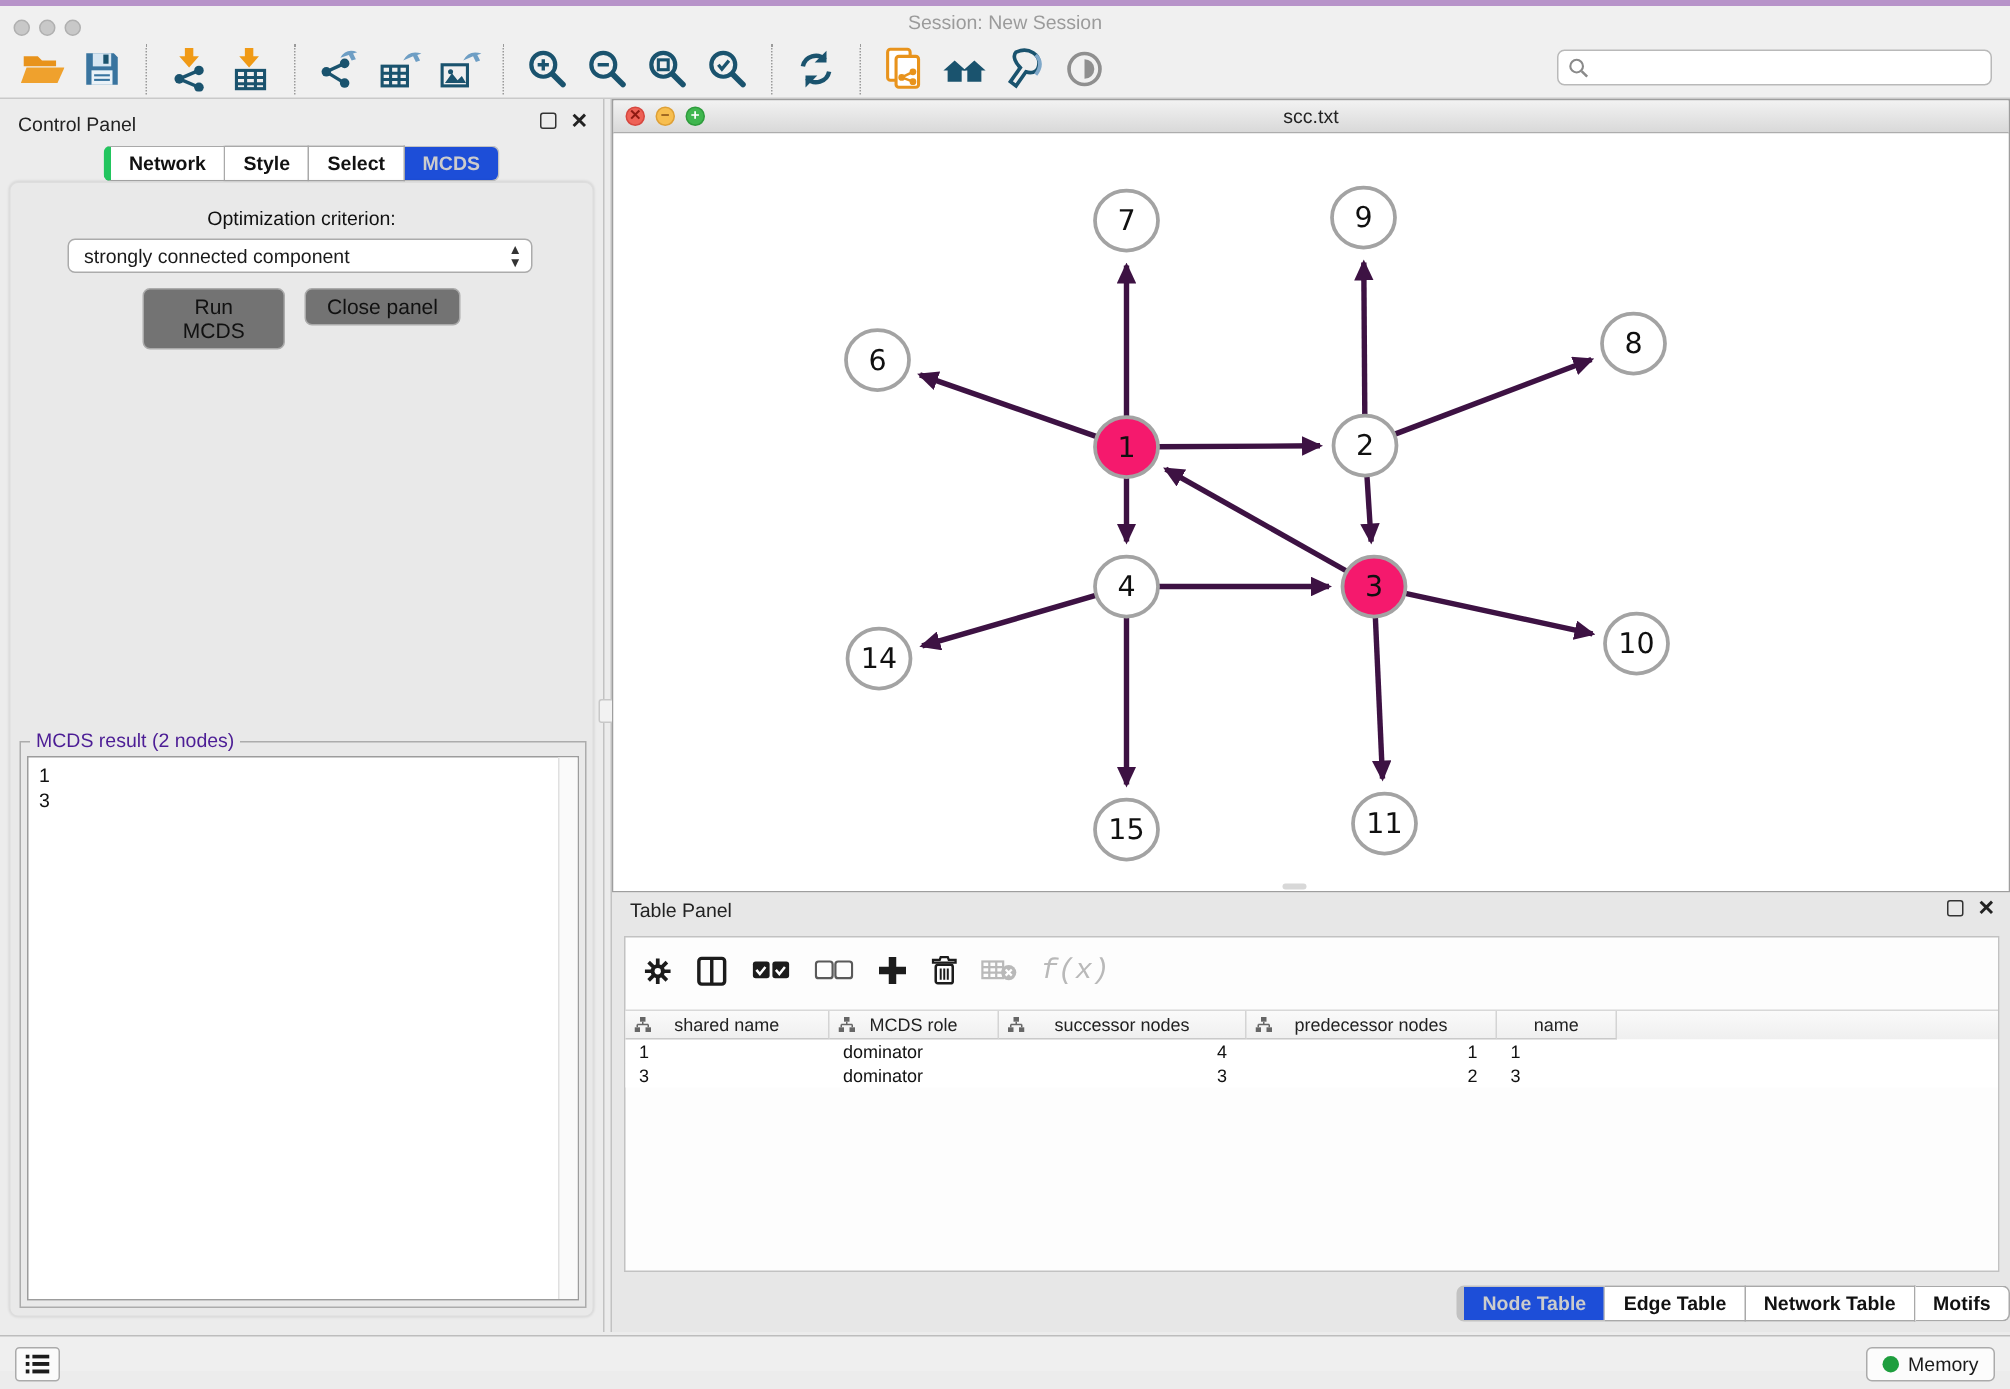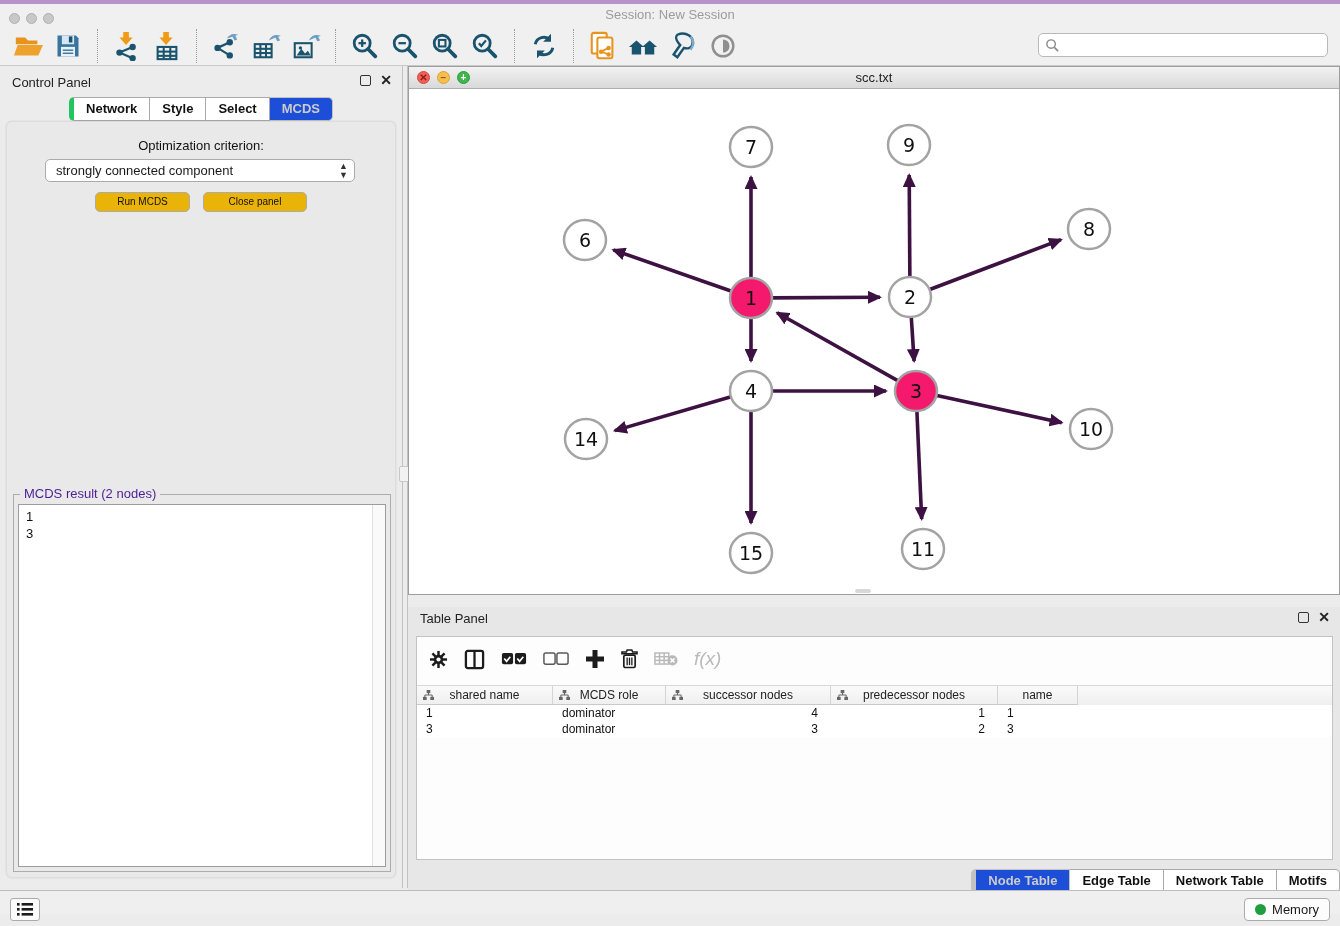--- a/index.html
+++ b/index.html
@@ -31,21 +31,21 @@
   .seg { border:1px solid #A9A9A9; border-left:none; background:#fff; padding:3px 12px 4px; font-size:13px; font-weight:bold; color:#111; white-space:nowrap; }
   .seg:first-child { border-left:5px solid #22c55e; border-radius:5px 0 0 5px; }
   .seg:last-child { border-radius:0 5px 5px 0; }
   .seg.disabled-selected { background:#1d4ed8; color:#CCCCCC; border-color:#C2C2C2; }
   .cp-tabs { position:absolute; left:0; top:31px; width:100%; display:flex; justify-content:center; }
 
   .cp-card { position:absolute; left:6px; top:55px; width:390px; height:757px; background:#E9E9E9; border:1px solid #DDDDDD; border-radius:6px; box-shadow:0 0 2px rgba(0,0,0,.12); }
   .opt-label { position:absolute; left:0; right:0; top:16px; text-align:center; font-size:13px; color:#111; }
   .dropdown { position:absolute; left:38px; top:37px; width:310px; height:23px; background:#fff; border:1px solid #ABABAB; border-radius:5px; display:flex; align-items:center; padding-left:10px; font-size:13px; }
   .dd-arrows { position:absolute; right:6px; top:2px; display:flex; flex-direction:column; align-items:center; line-height:9px; font-size:9px; color:#333; }
-  .btn { background:#eab308; border:1px solid #ABABAB; border-radius:5px; font-size:10px; color:#111; padding:3px 14px 4px; text-align:center; }
+  .btn { background:#737373; border:1px solid #ABABAB; border-radius:5px; font-size:14px; color:#111; padding:3px 14px 4px; text-align:center; }
   .run-btn { position:absolute; left:88px; top:70px; width:95px; }
   .close-btn { position:absolute; left:196px; top:70px; width:104px; }
 
   .result-group { position:absolute; left:6px; top:372px; width:378px; height:378px; border:1px solid #ACACAC; }
   .result-legend { position:absolute; left:6px; top:-9px; background:#E9E9E9; padding:0 4px; font-size:13px; color:#4c1d95; }
   .result-area { position:absolute; left:4px; top:9px; right:4px; bottom:4px; background:#fff; border:1px solid #9C9C9C; }
   .result-scroll { position:absolute; right:0; top:0; bottom:0; width:13px; background:#FAFAFA; border-left:1px solid #E0E0E0; }
   .result-lines { position:absolute; left:7px; top:3px; font-size:13px; color:#111; line-height:17px; }
 
   .v-divider { position:absolute; left:402px; top:66px; width:6px; height:822px; background:#ECECEC; border-left:1px solid #C2C2C2; border-right:1px solid #C2C2C2; }
@@ -56,26 +56,26 @@
   .net-titlebar { position:absolute; left:0; top:0; right:0; height:22px; background:linear-gradient(#F2F2F2,#D9D9D9); border-bottom:1px solid #ADADAD; }
   .net-title { position:absolute; left:0; right:0; top:3px; text-align:center; font-size:13px; color:#222; }
   .tl { position:absolute; top:4px; width:13px; height:13px; border-radius:50%; font-size:10px; font-weight:bold; text-align:center; line-height:12px; }
   .tl-red { left:8px; background:#EE6156; border:1px solid #D6473F; color:#8E1A12; }
   .tl-yellow { left:28px; background:#F7BE4F; border:1px solid #DEA036; color:#90591A; }
   .tl-green { left:48px; background:#3FB64E; border:1px solid #2E9C3C; color:#fff; }
   .net-canvas { position:absolute; left:0; top:22px; right:0; bottom:0; background:#fff; }
   .net-grip { position:absolute; left:446px; bottom:1px; width:16px; height:4px; background:#D8D8D8; border-radius:2px; }
 
   
-  .table-panel { position:absolute; left:408px; top:595px; width:932px; height:293px; background:#E7E7E7;margin-top:12px; }
+  .table-panel { position:absolute; left:408px; top:595px; width:932px; height:293px; background:#E7E7E7; }
   .tp-header { position:absolute; left:0; top:0; width:100%; height:24px; }
   .tp-title { position:absolute; left:12px; top:4px; font-size:13px; color:#222; }
   .tp-card { position:absolute; left:8px; top:29px; width:917px; height:224px; background:#FDFDFD; border:1px solid #C2C2C2; }
   .tp-toolbar { position:absolute; left:0; top:0; width:100%; height:44px; display:flex; align-items:center; padding-left:12px; gap:16px; }
-  .fx { font-family:Liberation Sans, sans-serif; font-style:italic; font-size:19px; color:#B9B9B9; }
+  .fx { font-family:Liberation Mono, monospace; font-style:italic; font-size:19px; color:#B9B9B9; }
 
   .grid-table { position:absolute; left:0; top:48px; width:100%; }
   .gt-header { display:flex; height:20px; background:linear-gradient(#FAFAFA,#EFEFEF); border-top:1px solid #D8D8D8; }
   .gt-hcell { position:relative; border-right:1px solid #D4D4D4; border-bottom:1px solid #C9C9C9; display:flex; align-items:center; justify-content:center; font-size:12px; color:#222; }
   .gt-hcell .tree-ic { position:absolute; left:6px; top:4px; }
   .gt-row { display:flex; height:16px; background:#fff; }
   .gt-cell { font-size:12px; color:#111; line-height:16px; white-space:nowrap; }
   .al { padding-left:9px; text-align:left; }
   .ar { padding-right:13px; text-align:right; }
 

